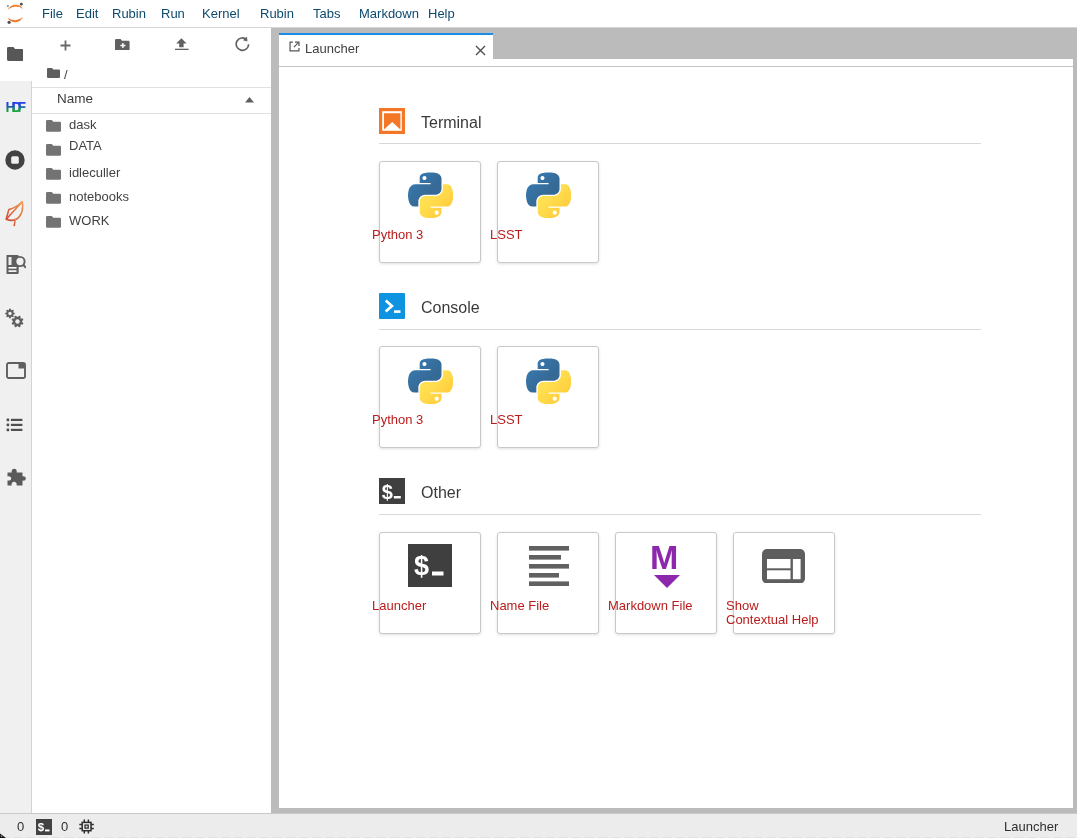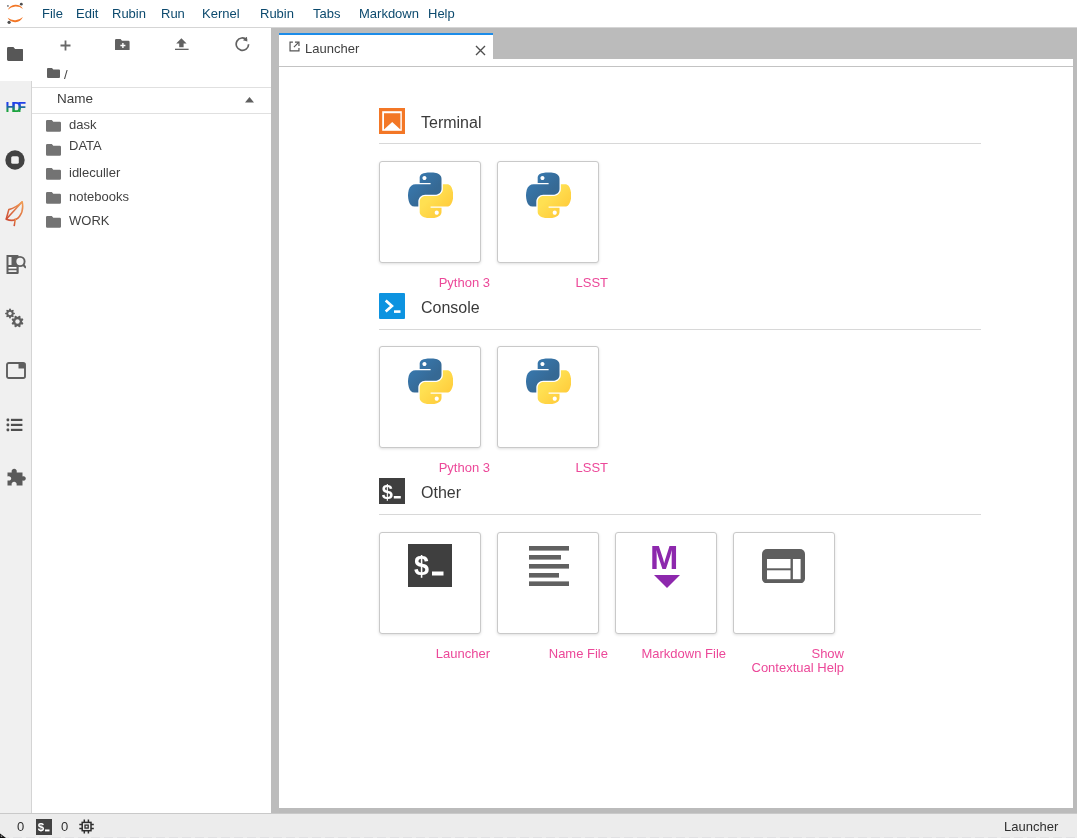--- a/index.html
+++ b/index.html
@@ -32,22 +32,22 @@
 #whiteband { left:279px; top:58.5px; width:793.5px; height:7.5px; background:#fff; }
 #hairline { left:279px; top:66px; width:793.5px; height:1px; background:#c3c3c3; }
 #content { left:279px; top:67px; width:793.5px; height:741px; background:#fff; }
 
 
 .sectitle { position:absolute; font-size:16px; color:#3a3a3a; }
 .sep { position:absolute; width:602px; height:1px; background:#d8d8d8; }
 .card { position:absolute; width:102px; height:102px; background:#fff;
   border:1px solid #c9c9c9; border-radius:3px;
   box-shadow:0 1px 3px rgba(0,0,0,0.13); }
-.cardlabel { position:absolute; width:118px; text-align:right;
-  font-size:13px; color:#ec4899; line-height:14px;margin-top:48px; }
+.cardlabel { position:absolute; width:118px; text-align:left;
+  font-size:13px; color:#b91c1c; line-height:14px; }
 
 
 #statusbar { left:0; top:813px; width:1077px; height:25px; background:#ececec;
   border-top:1px solid #c9c9c9; font-size:13px; color:#2f2f2f; }
 </style>
 </head>
 <body>
 <div id="page">
 
   <div class="abs" id="menubar"></div>

